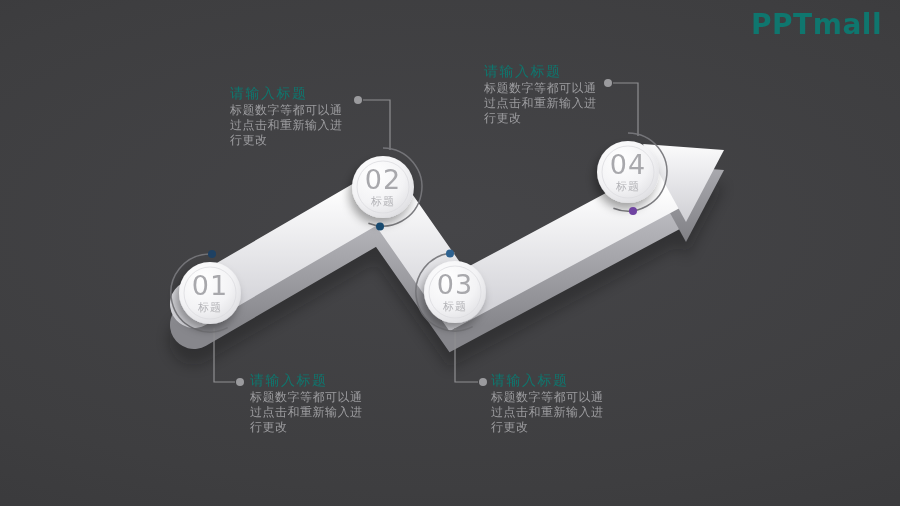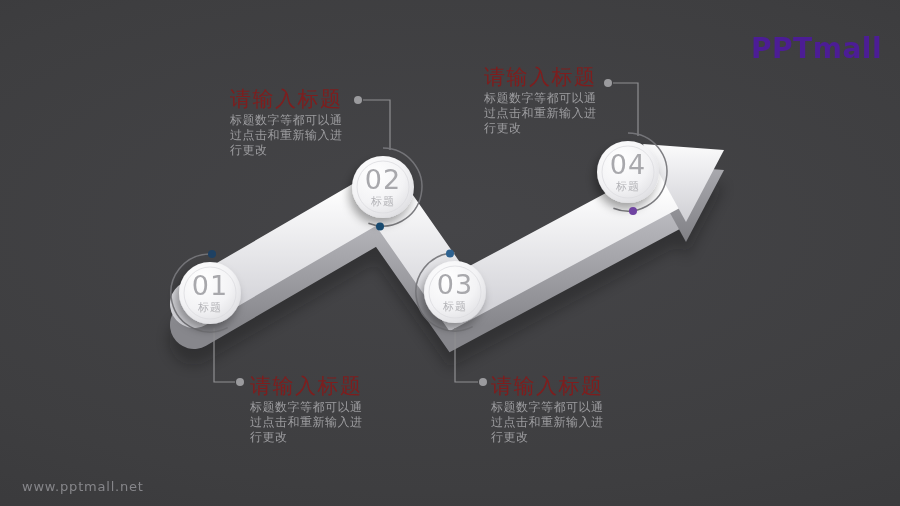--- a/index.html
+++ b/index.html
@@ -4,29 +4,29 @@
 <style>
   html,body{margin:0;padding:0;}
   body{
     width:900px;height:506px;position:relative;overflow:hidden;
     font-family:"DejaVu Sans","Liberation Sans",sans-serif;
     background:radial-gradient(ellipse 120% 95% at 50% 45%, #454548 0%, #3e3e40 55%, #353537 100%);
   }
   .stage{position:absolute;inset:0;}
   svg{position:absolute;left:0;top:0;}
   .logo{
-    position:absolute;top:32px;right:18px;
-    font-size:28px;font-weight:bold;color:#4c1d95;letter-spacing:.5px;
+    position:absolute;top:8px;right:18px;
+    font-size:28px;font-weight:bold;color:#0f766e;letter-spacing:.5px;
   }
   .footer-url{
     position:absolute;left:22px;bottom:12px;
     font-size:13px;color:#86868a;letter-spacing:.8px;
   }
   .callout{position:absolute;}
-  .callout .t{font-size:21px;color:#7f1d1d;letter-spacing:1.5px;white-space:nowrap;}
+  .callout .t{font-size:14px;color:#0f766e;letter-spacing:1.5px;white-space:nowrap;}
   .callout .b{font-size:12px;color:#9d9da0;letter-spacing:.5px;line-height:15px;margin-top:0;width:121px;}
   .c01{left:250px;top:372px;}
   .c02{left:230px;top:85px;}
   .c03{left:491px;top:372px;}
   .c04{left:484px;top:63px;}
   svg text{font-family:"DejaVu Sans","Liberation Sans",sans-serif;}
   .num{font-size:27px;fill:#a8a8ac;letter-spacing:1px;}
   .nlabel{font-size:11px;fill:#b2b2b6;letter-spacing:1px;}
 </style>
 </head>
@@ -137,15 +137,14 @@
   <div class="callout c03">
     <div class="t">请输入标题</div>
     <div class="b">标题数字等都可以通过点击和重新输入进行更改</div>
   </div>
   <div class="callout c04">
     <div class="t">请输入标题</div>
     <div class="b">标题数字等都可以通过点击和重新输入进行更改</div>
   </div>
 
   <div class="logo">PPTmall</div>
-  <div class="footer-url">www.pptmall.net</div>
 
 </div>
 
 </body></html>

